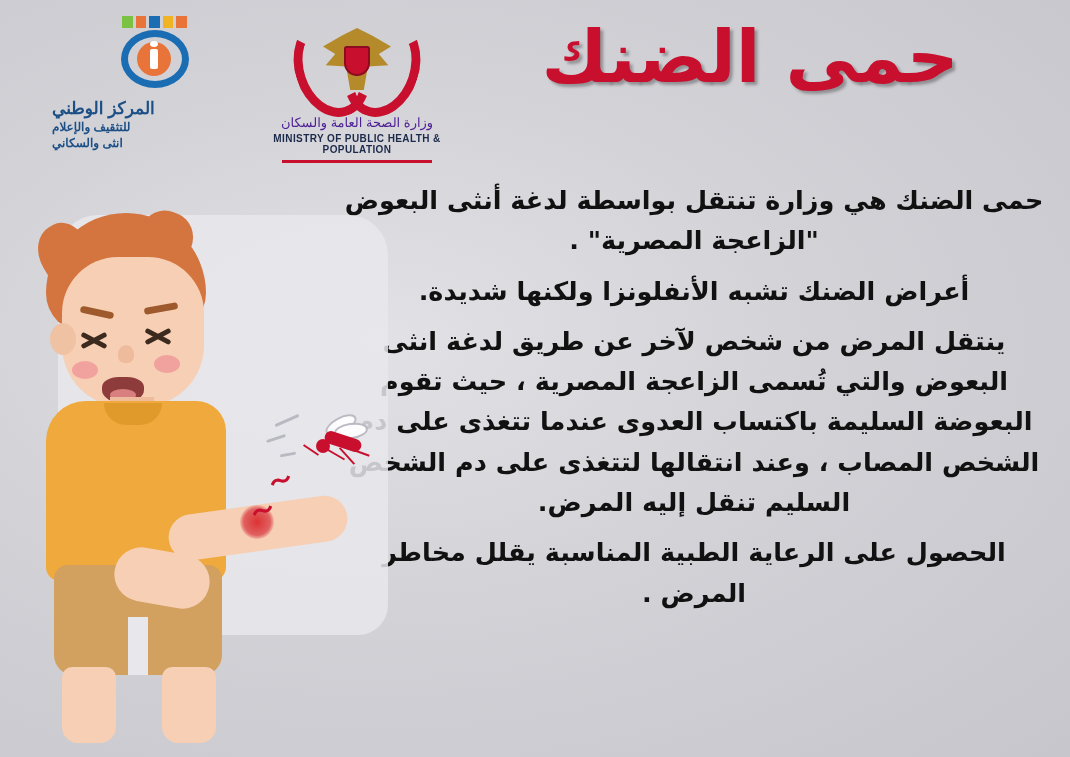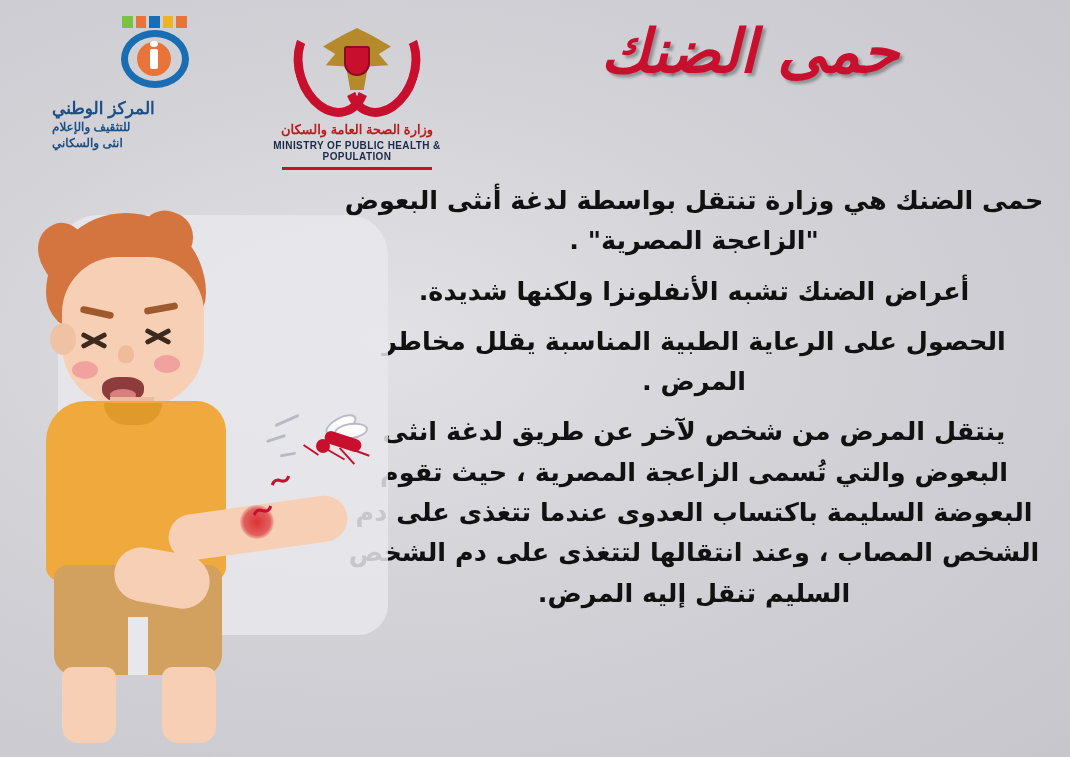--- a/index.html
+++ b/index.html
@@ -137,23 +137,23 @@
     position: absolute;
     left: 47px; top: 34px;
     width: 26px; height: 30px;
     background: #c8102e;
     border: 2px solid #8c0b20;
     border-radius: 3px 3px 14px 14px;
     box-sizing: border-box;
   }
   .moh-ar {
     font-size: 13px;
-    font-weight: bold;
-    color: #b91c1c;
-    margin-top: 14px;
+    font-weight: normal;
+    color: #4c1d95;
+    margin-top: 7px;
   }
   .moh-en {
     font-size: 10px;
     font-weight: bold;
     color: #1b2a4a;
     letter-spacing: 0.4px;
     margin-top: 3px;
     direction: ltr;
   }
   .moh-rule {
@@ -164,27 +164,26 @@
   }
 
   
   .title {
     position: absolute;
     right: 40px;
     top: 18px;
     width: 560px;
     text-align: center;
     font-family: "DejaVu Sans", "Liberation Sans", sans-serif;
-    font-size: 60px;
+    font-size: 72px;
     font-weight: bold;
     color: #c8102e;
     text-shadow: 3px 3px 3px rgba(0,0,0,0.30);
     line-height: 1.1;
     white-space: nowrap;
-    font-style: italic;
   }
 
   
   .body-text {
     position: absolute;
     top: 180px;
     right: 26px;
     width: 700px;
     direction: rtl;
     text-align: center;
@@ -479,22 +478,22 @@
       <div class="moh-en">MINISTRY OF PUBLIC HEALTH &amp; POPULATION</div>
       <div class="moh-rule"></div>
     </div>
 
     <div class="title">حمى الضنك</div>
   </div>
 
   <div class="layer body-text">
     <p>حمى الضنك هي وزارة تنتقل بواسطة لدغة أنثى البعوض "الزاعجة المصرية" .</p>
     <p>أعراض الضنك تشبه الأنفلونزا ولكنها شديدة.</p>
+    <p>ينتقل المرض من شخص لآخر عن طريق لدغة انثى البعوض والتي تُسمى الزاعجة المصرية ، حيث تقوم البعوضة السليمة باكتساب العدوى عندما تتغذى على دم الشخص المصاب ، وعند انتقالها لتتغذى على دم الشخص السليم تنقل إليه المرض.</p>
     <p>الحصول على الرعاية الطبية المناسبة يقلل مخاطر المرض .</p>
-    <p>ينتقل المرض من شخص لآخر عن طريق لدغة انثى البعوض والتي تُسمى الزاعجة المصرية ، حيث تقوم البعوضة السليمة باكتساب العدوى عندما تتغذى على دم الشخص المصاب ، وعند انتقالها لتتغذى على دم الشخص السليم تنقل إليه المرض.</p>
   </div>
 
   <div class="layer illus">
     <div class="illus-bg"></div>
     <div class="boy">
       <div class="hair"></div>
       <div class="hair-tuft-a"></div>
       <div class="hair-tuft-b"></div>
       <div class="face"></div>
       <div class="ear"></div>

